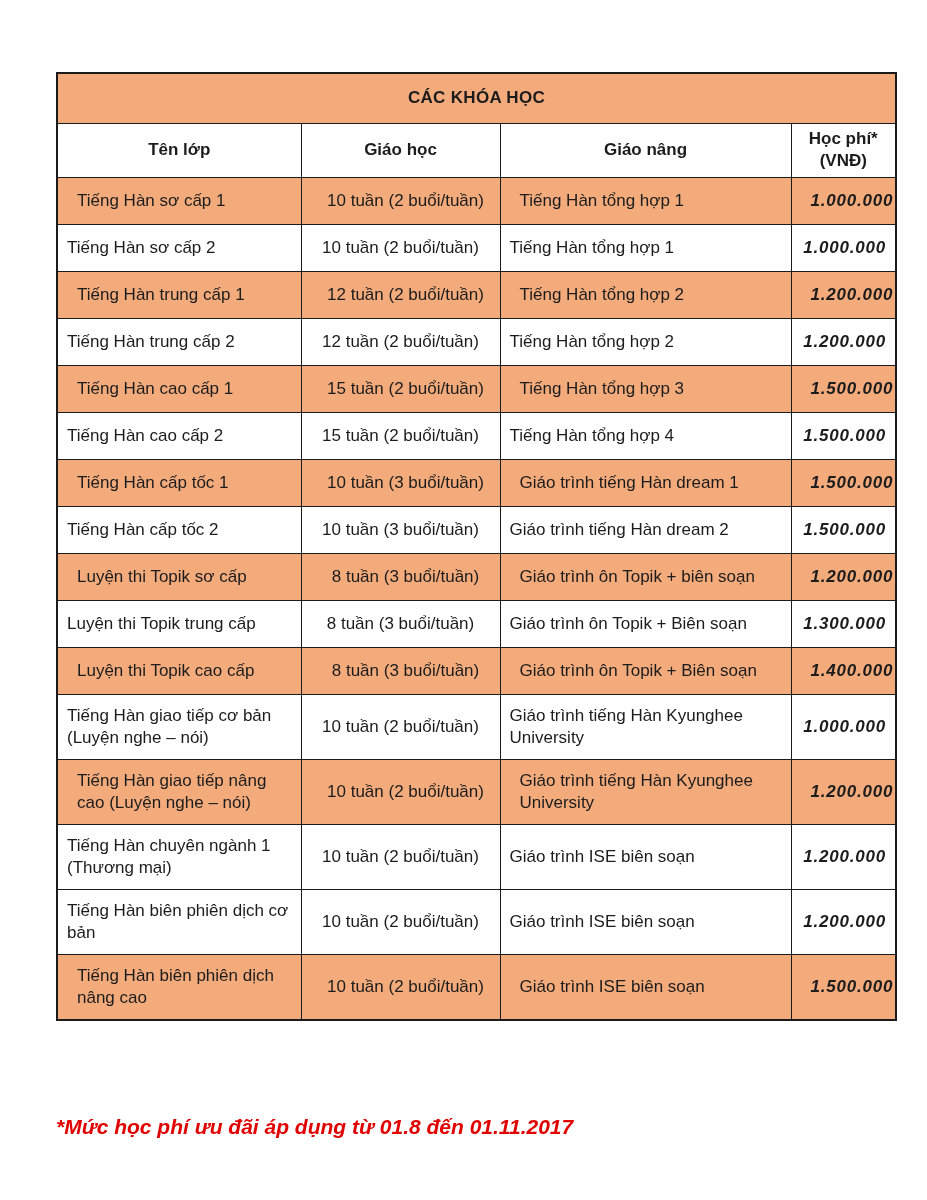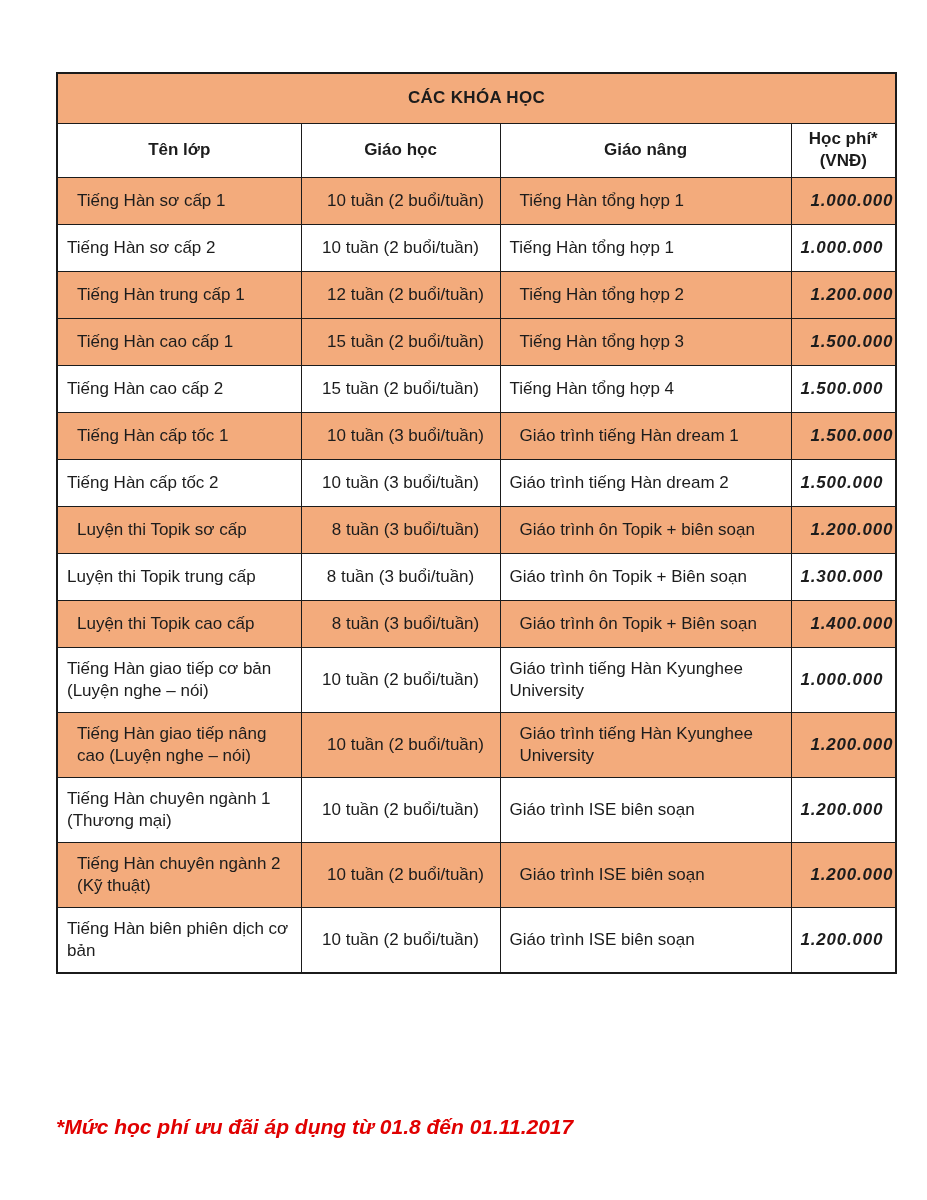--- a/index.html
+++ b/index.html
@@ -47,21 +47,21 @@
     font-weight: bold;
     text-align: center;
     height: 54px;
     padding: 4px 6px;
   }
   tbody tr td { height: 47px; background: #ffffff; }
   tbody tr.orange td { background: var(--accent, #F3AB7C); padding-left: 19px; }
   td.t-left   { text-align: left; }
   td.t-center { text-align: center; margin-top: 28px; }
   td.t-fee {
-    text-align: left;
+    text-align: right;
     font-weight: bold;
     font-style: italic;
     letter-spacing: 0.8px;
   }
   .footnote {
     position: absolute;
     left: 56px;
     top: 1112px;
     width: 820px;
     color: var(--footnote, #E00000);
@@ -109,20 +109,26 @@
     <td class="t-center">10 tuần (2 buổi/tuần)</td>
     <td class="t-left">Tiếng Hàn tổng hợp 1</td>
     <td class="t-fee">1.000.000</td>
   </tr>
         <tr class="orange">
     <td class="t-left">Tiếng Hàn trung cấp 1</td>
     <td class="t-center">12 tuần (2 buổi/tuần)</td>
     <td class="t-left">Tiếng Hàn tổng hợp 2</td>
     <td class="t-fee">1.200.000</td>
   </tr>
+        <tr>
+    <td class="t-left">Tiếng Hàn trung cấp 2</td>
+    <td class="t-center">12 tuần (2 buổi/tuần)</td>
+    <td class="t-left">Tiếng Hàn tổng hợp 2</td>
+    <td class="t-fee">1.200.000</td>
+  </tr>
         <tr class="orange">
     <td class="t-left">Tiếng Hàn cao cấp 1</td>
     <td class="t-center">15 tuần (2 buổi/tuần)</td>
     <td class="t-left">Tiếng Hàn tổng hợp 3</td>
     <td class="t-fee">1.500.000</td>
   </tr>
         <tr>
     <td class="t-left">Tiếng Hàn cao cấp 2</td>
     <td class="t-center">15 tuần (2 buổi/tuần)</td>
     <td class="t-left">Tiếng Hàn tổng hợp 4</td>
@@ -169,30 +175,30 @@
     <td class="t-center">10 tuần (2 buổi/tuần)</td>
     <td class="t-left">Giáo trình tiếng Hàn Kyunghee University</td>
     <td class="t-fee">1.200.000</td>
   </tr>
         <tr>
     <td class="t-left">Tiếng Hàn chuyên ngành 1 (Thương mại)</td>
     <td class="t-center">10 tuần (2 buổi/tuần)</td>
     <td class="t-left">Giáo trình ISE biên soạn</td>
     <td class="t-fee">1.200.000</td>
   </tr>
-        <tr class="orange">
-    <td class="t-left">Tiếng Hàn chuyên ngành 2 (Kỹ thuật)</td>
+        <tr>
+    <td class="t-left">Tiếng Hàn biên phiên dịch cơ bản</td>
     <td class="t-center">10 tuần (2 buổi/tuần)</td>
     <td class="t-left">Giáo trình ISE biên soạn</td>
     <td class="t-fee">1.200.000</td>
   </tr>
-        <tr>
-    <td class="t-left">Tiếng Hàn biên phiên dịch cơ bản</td>
+        <tr class="orange">
+    <td class="t-left">Tiếng Hàn biên phiên dịch nâng cao</td>
     <td class="t-center">10 tuần (2 buổi/tuần)</td>
     <td class="t-left">Giáo trình ISE biên soạn</td>
-    <td class="t-fee">1.200.000</td>
+    <td class="t-fee">1.500.000</td>
   </tr>
       </tbody>
   </table>
 
   <div class="footnote">*Mức học phí ưu đãi áp dụng từ 01.8 đến 01.11.2017</div>
 
 </div>
 
 </body></html>

